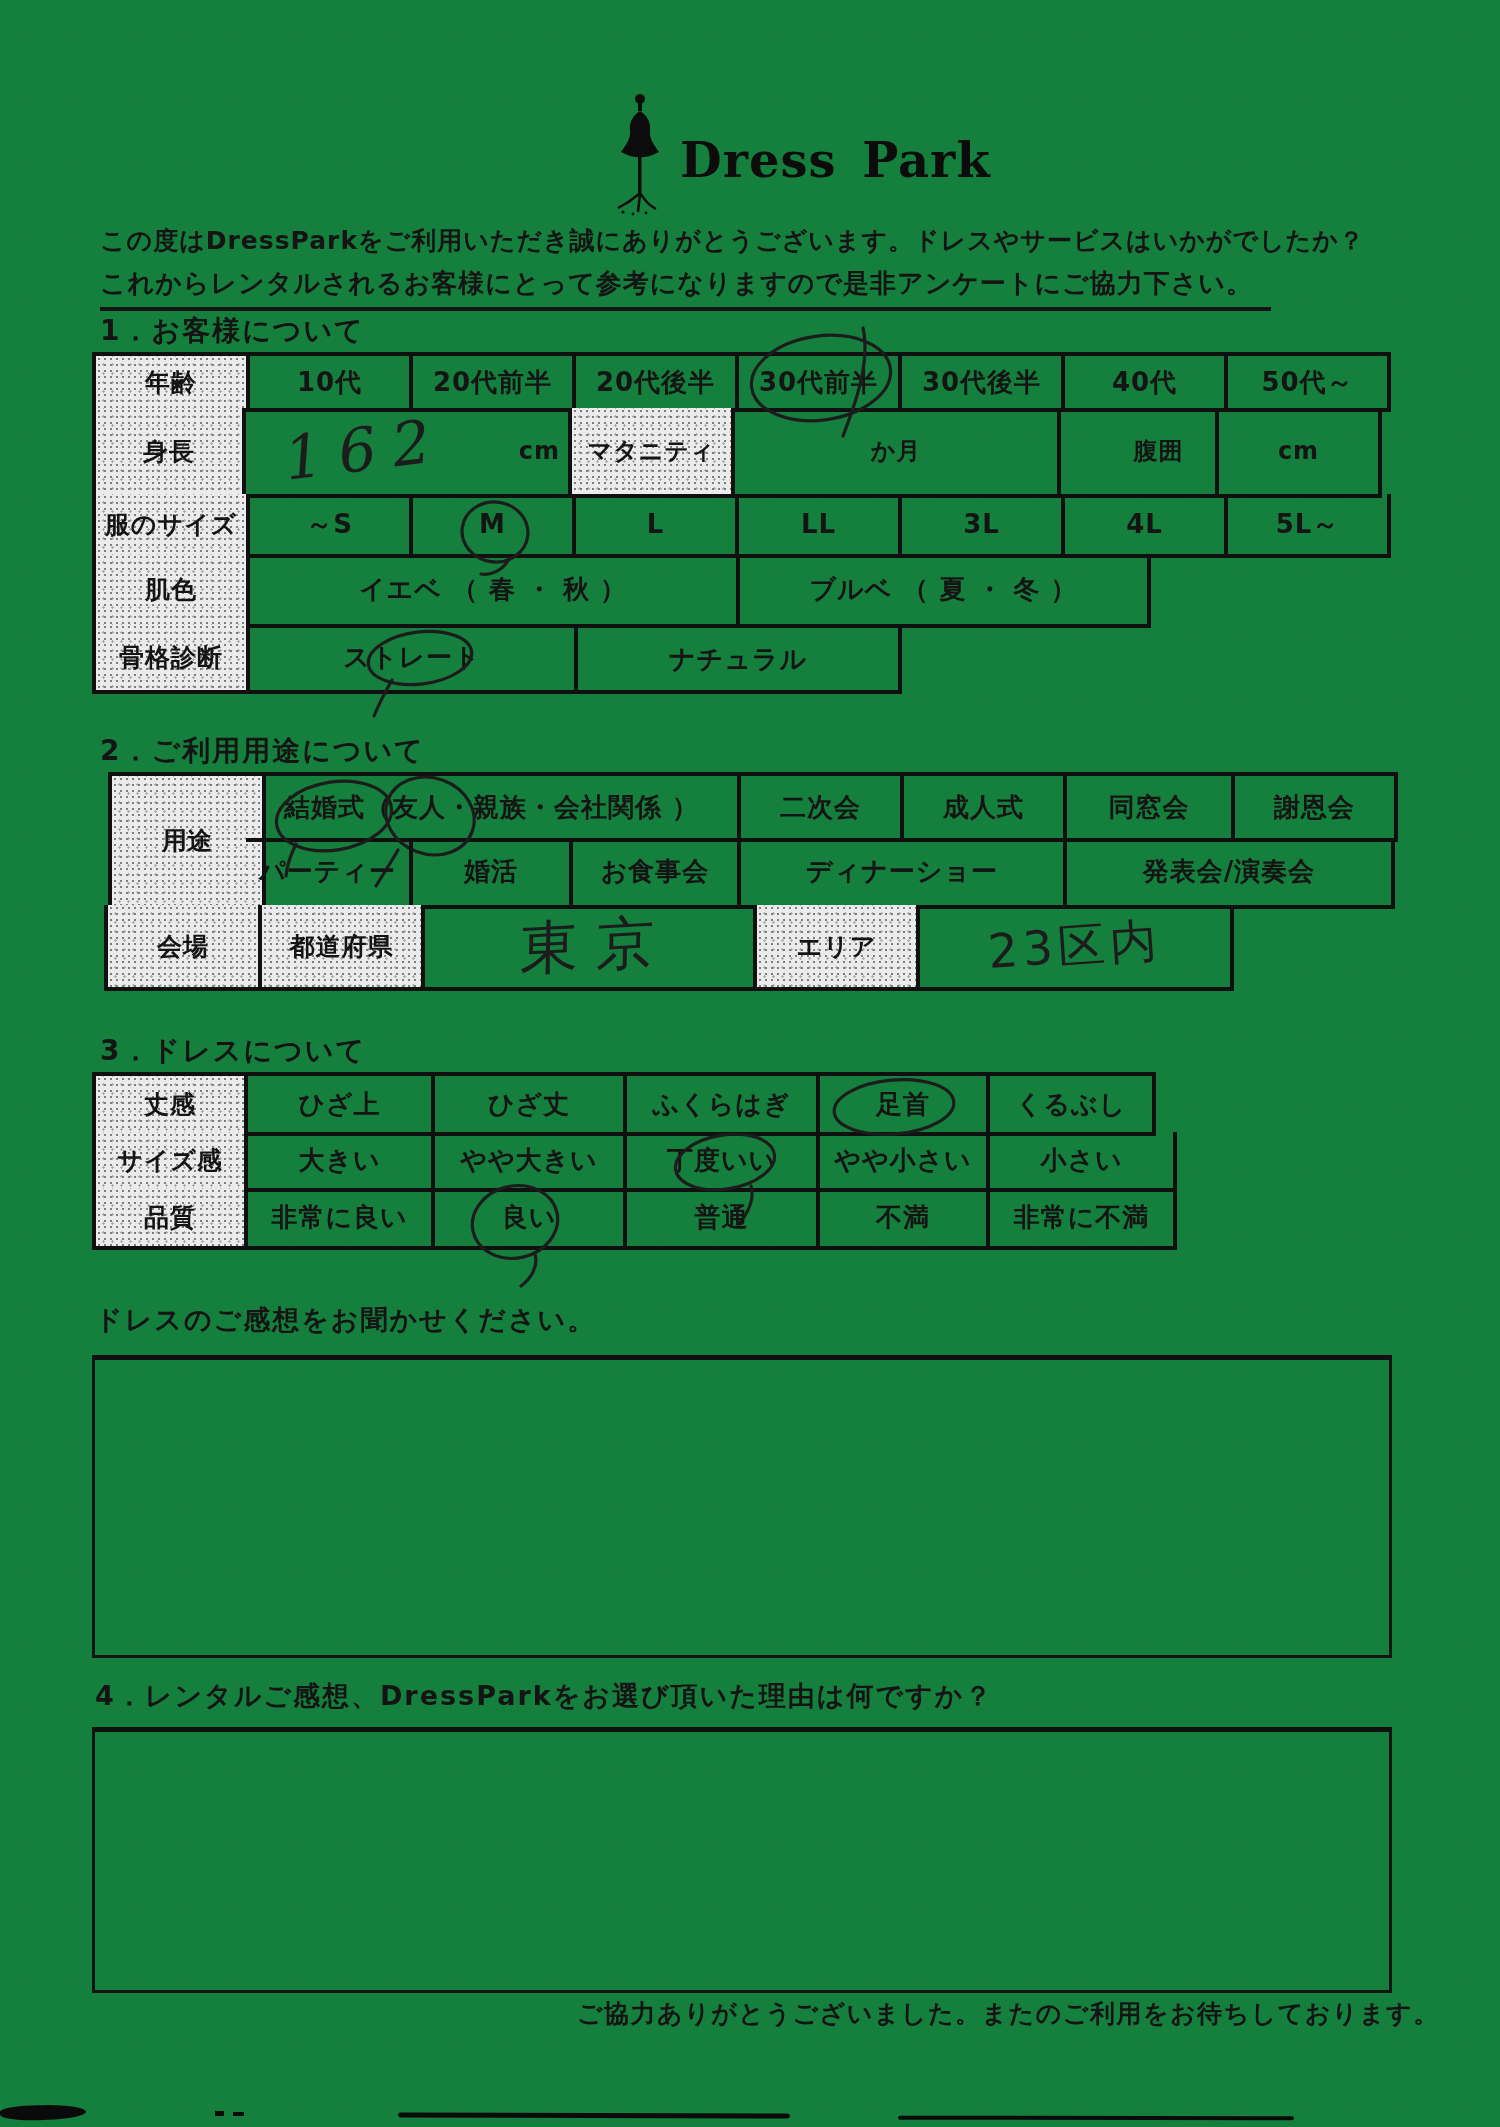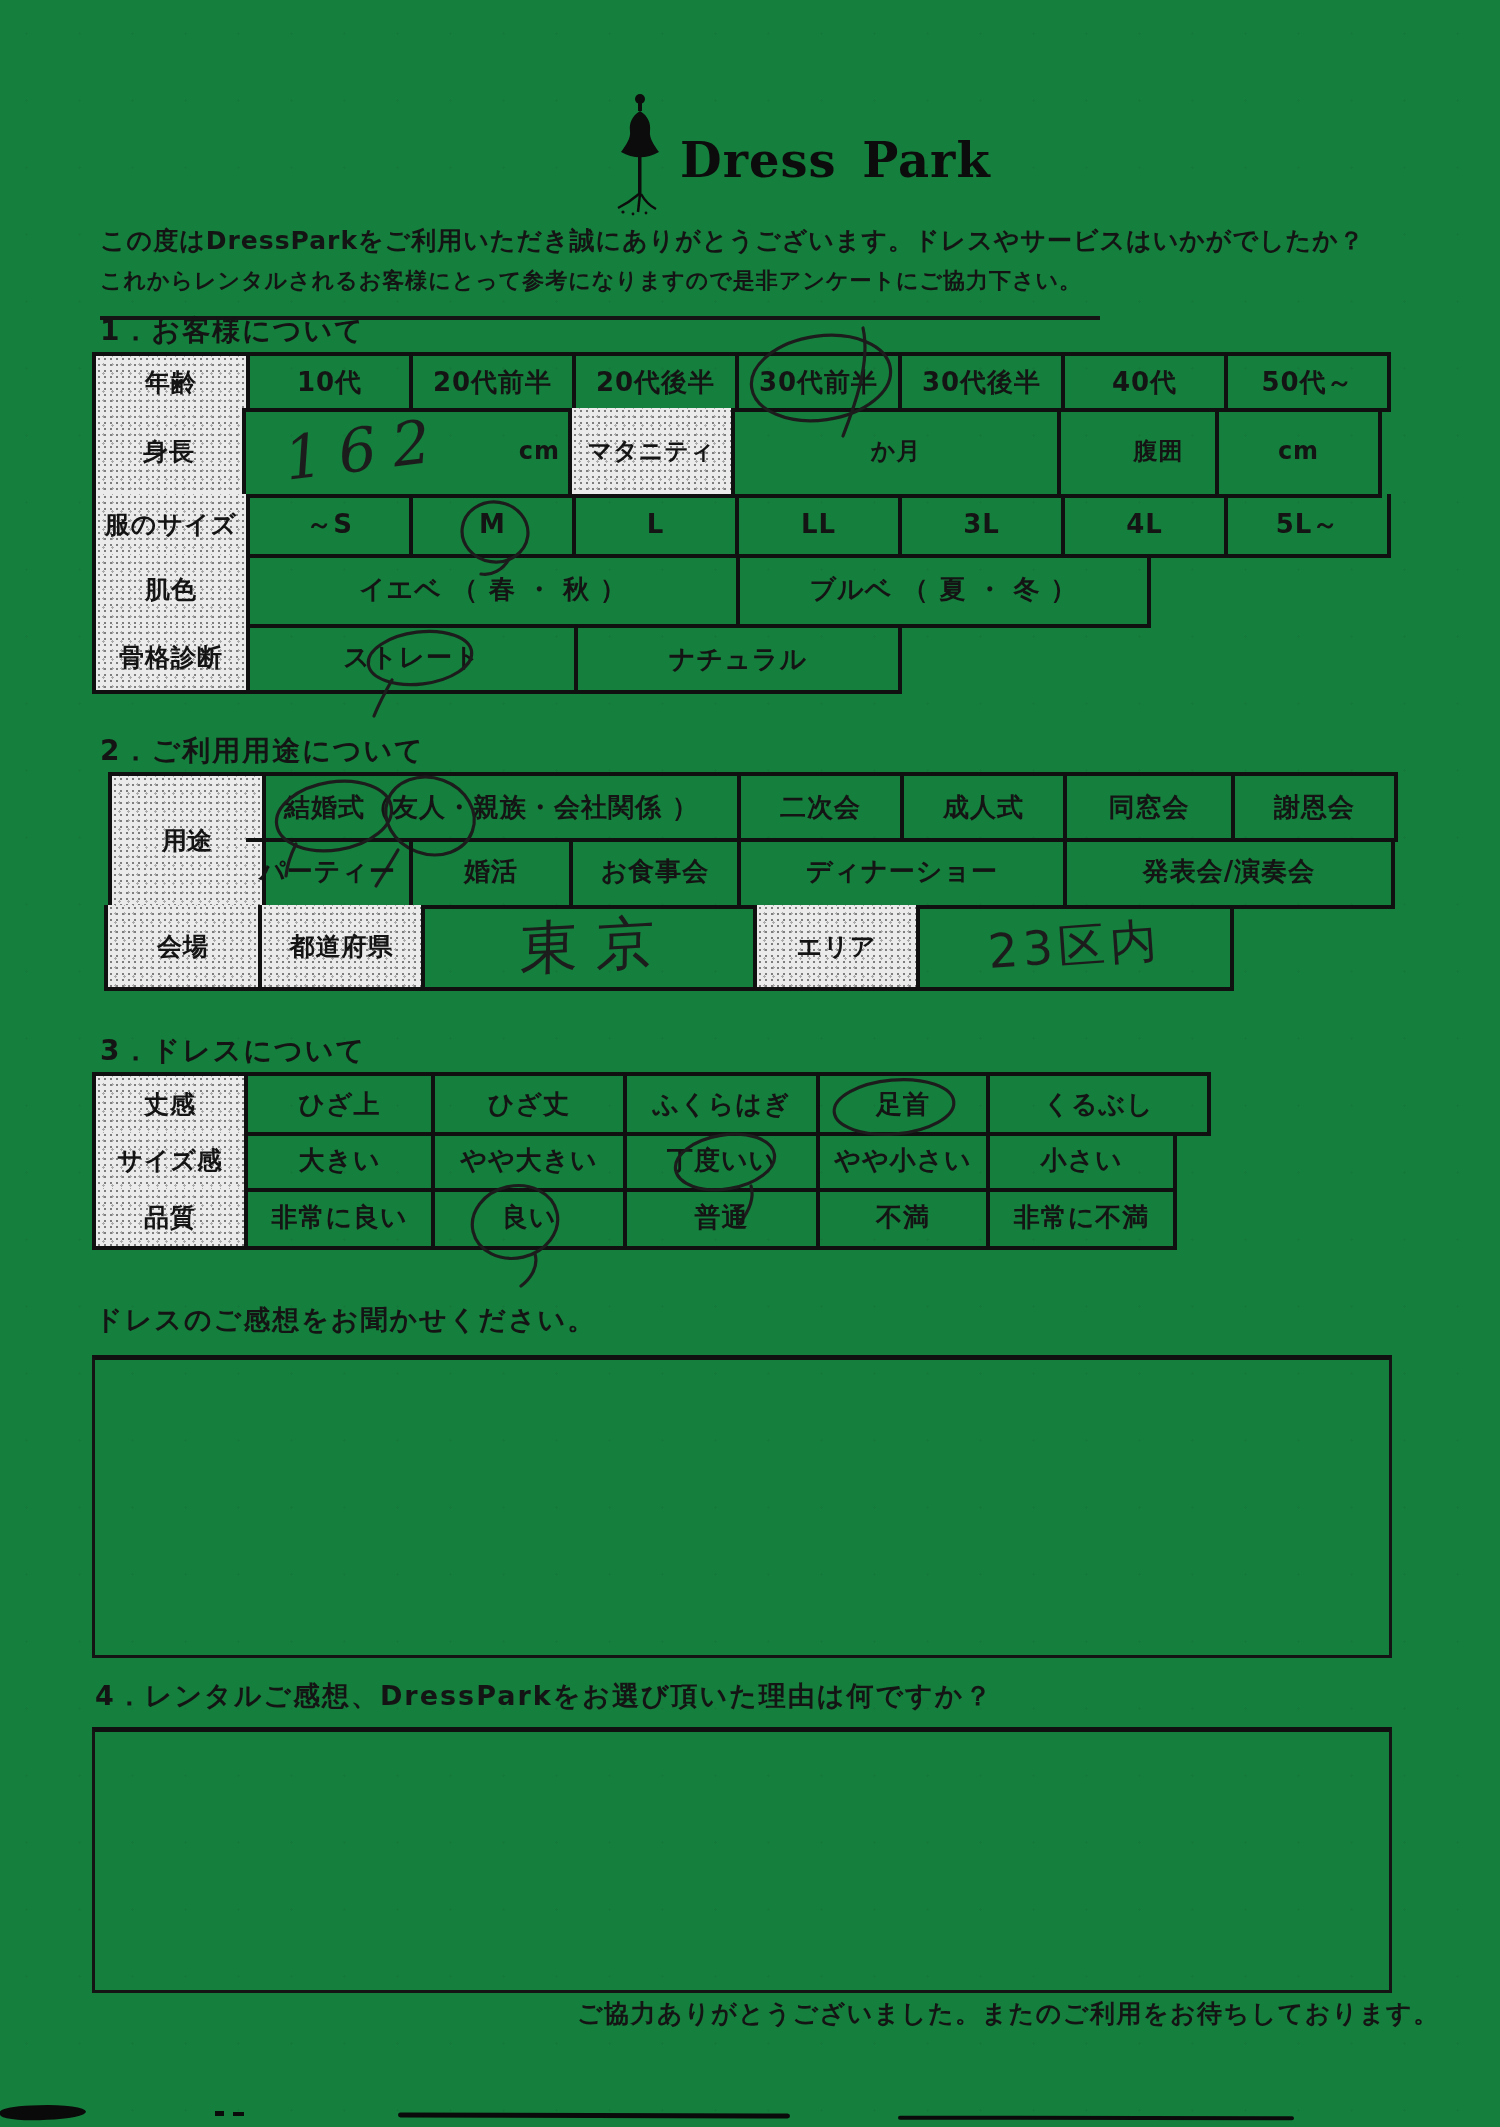--- a/index.html
+++ b/index.html
@@ -12,21 +12,21 @@
     content:''; position:absolute; inset:0; pointer-events:none;
     background-image:radial-gradient(rgba(0,0,0,0.05) 1px, transparent 1.2px);
     background-size:53px 67px;
   }
   
   .logo { position:absolute; left:612px; top:92px; display:flex; align-items:flex-start; gap:12px; }
   .logo-icon { width:56px; height:124px; }
   .logo-text { margin-top:40px; font-family:"DejaVu Serif", serif; font-weight:700; font-size:48px; letter-spacing:1px; word-spacing:8px; color:#0c0c0c; }
   
   .intro1 { position:absolute; left:100px; top:224px; font-size:25px; font-weight:700; letter-spacing:1px; white-space:nowrap; }
-  .intro2 { position:absolute; left:100px; top:266px; font-size:22px; font-weight:800; letter-spacing:1px; white-space:nowrap; border-bottom:4px solid #141414; padding:0 18px 20px 0; }
+  .intro2 { position:absolute; left:100px; top:266px; font-size:26px; font-weight:800; letter-spacing:1px; white-space:nowrap; border-bottom:4px solid #141414; padding:0 18px 6px 0; }
   .sec-h { position:absolute; font-size:28px; font-weight:800; letter-spacing:2px; white-space:nowrap; }
   
   .tbl { position:absolute; }
   .tr  { position:absolute; display:flex; }
   .td  {
     position:relative; display:flex; align-items:center; justify-content:center;
     border-right:4px solid #101010; border-bottom:4px solid #101010;
     font-size:26px; font-weight:700; letter-spacing:1px; white-space:nowrap;
   }
   .bl  { border-left:4px solid #101010; }
@@ -208,21 +208,21 @@
       <div class="td th hatch bl" style="width:156px;">丈感</div>
       <div class="td" style="width:187px;">ひざ上</div>
       <div class="td" style="width:192px;">ひざ丈</div>
       <div class="td" style="width:193px;">ふくらはぎ</div>
       <div class="td" style="width:170px;">
         <span>足首</span>
         <svg class="ink" style="left:8px; top:0; width:140px; height:64px;" viewBox="0 0 140 64">
           <ellipse cx="66" cy="31" rx="60" ry="27" transform="rotate(-5 66 31)"></ellipse>
         </svg>
       </div>
-      <div class="td" style="width:221px;">くるぶし</div>
+      <div class="td" style="width:166px;">くるぶし</div>
     </div>
 
     <div class="tr" style="left:0; top:60px; height:60px;">
       <div class="td th hatch bl" style="width:156px;">サイズ感</div>
       <div class="td" style="width:187px;">大きい</div>
       <div class="td" style="width:192px;">やや大きい</div>
       <div class="td" style="width:193px;">
         <span>丁度いい</span>
         <svg class="ink" style="left:40px; top:-2px; width:122px; height:68px;" viewBox="0 0 122 68">
           <ellipse cx="58" cy="32" rx="50" ry="27" transform="rotate(-9 58 32)"></ellipse>

